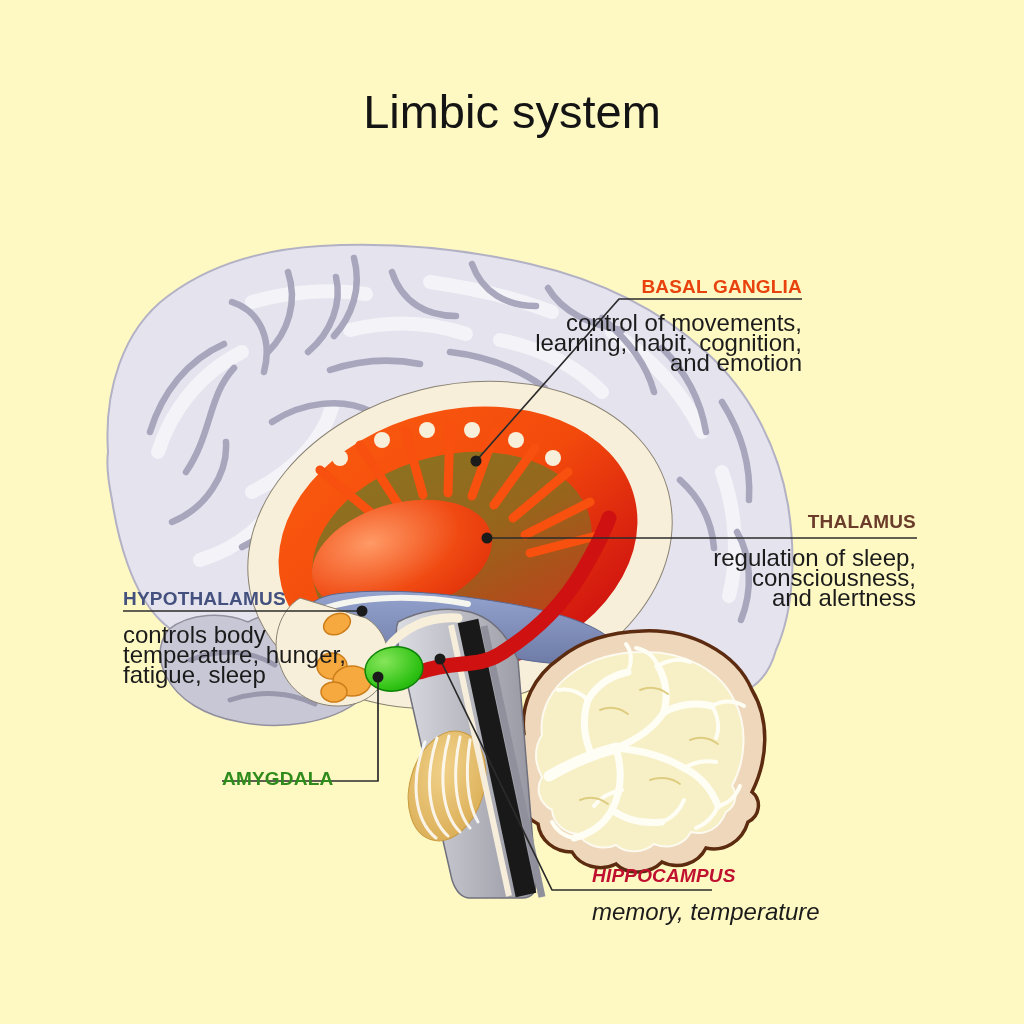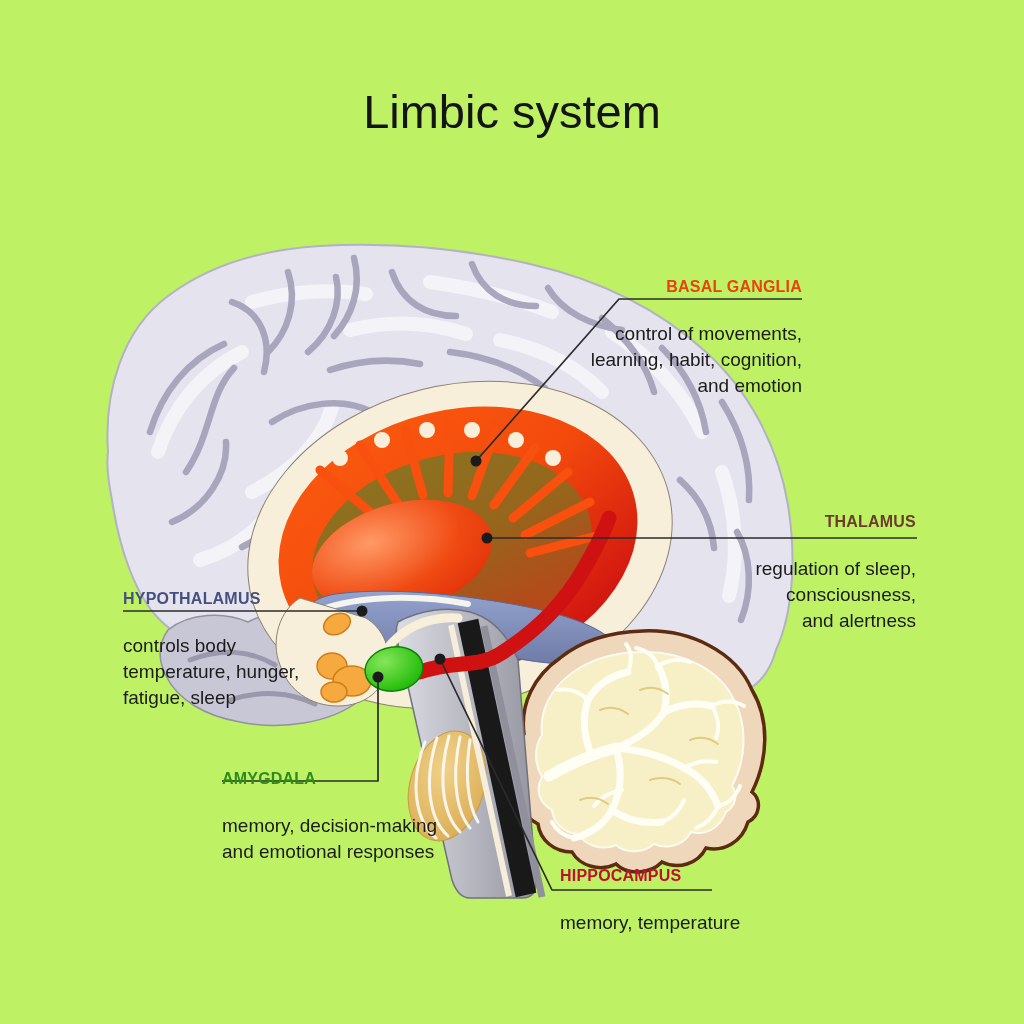--- a/index.html
+++ b/index.html
@@ -1,30 +1,30 @@
 <!DOCTYPE html>
 <html><head>
 <meta charset="utf-8">
 <style>
   html,body{margin:0;padding:0;background:#fff;}
-  .stage{position:relative;width:1024px;height:1024px;background:#bef264;overflow:hidden;
+  .stage{position:relative;width:1024px;height:1024px;background:#fef9c3;overflow:hidden;
          font-family:"Liberation Sans",sans-serif;}
   .stage svg{position:absolute;left:0;top:0;}
   .page-title{position:absolute;left:0;right:0;top:84px;text-align:center;
     font-size:47px;color:#141414;letter-spacing:0;}
   .lbl{position:absolute;}
-  .lbl .h{font-weight:bold;font-size:16px;line-height:21px;letter-spacing:.2px;}
-  .lbl .d{font-size:19px;line-height:26px;color:#1b1b1b;white-space:pre-line;margin-top:24px;}
+  .lbl .h{font-weight:bold;font-size:19px;line-height:21px;letter-spacing:.2px;}
+  .lbl .d{font-size:24px;line-height:20px;color:#1b1b1b;white-space:pre-line;margin-top:16px;}
   .lbl.right{text-align:right;}
   .lbl.left{text-align:left;}
   #lbl-basal{right:222px;top:276px;}
   #lbl-thalamus{right:108px;top:511px;}
   #lbl-hypothalamus{left:123px;top:588px;}
   #lbl-amygdala{left:222px;top:768px;}
-  #lbl-hippocampus{left:560px;top:865px;}
+  #lbl-hippocampus{left:592px;top:865px;font-style:italic;}
 </style>
 </head>
 <body>
 
 <div class="stage">
 
   <svg width="1024" height="1024" viewBox="0 0 1024 1024">
     <defs>
       <linearGradient id="ringGrad" x1="0" y1="0" x2="0.7" y2="1">
         <stop offset="0" stop-color="#fb5c10"></stop>
@@ -296,22 +296,20 @@
 
   <div class="lbl left" id="lbl-hypothalamus">
     <div class="h" style="color: rgb(68, 81, 127);">HYPOTHALAMUS</div>
     <div class="d">controls body
 temperature, hunger,
 fatigue, sleep</div>
   </div>
 
   <div class="lbl left" id="lbl-amygdala">
     <div class="h" style="color: rgb(47, 140, 28);">AMYGDALA</div>
-    <div class="d">memory, decision-making
-and emotional responses</div>
   </div>
 
   <div class="lbl left" id="lbl-hippocampus">
     <div class="h" style="color: rgb(192, 16, 48);">HIPPOCAMPUS</div>
     <div class="d">memory, temperature</div>
   </div>
 
 </div>
 
 </body></html>

